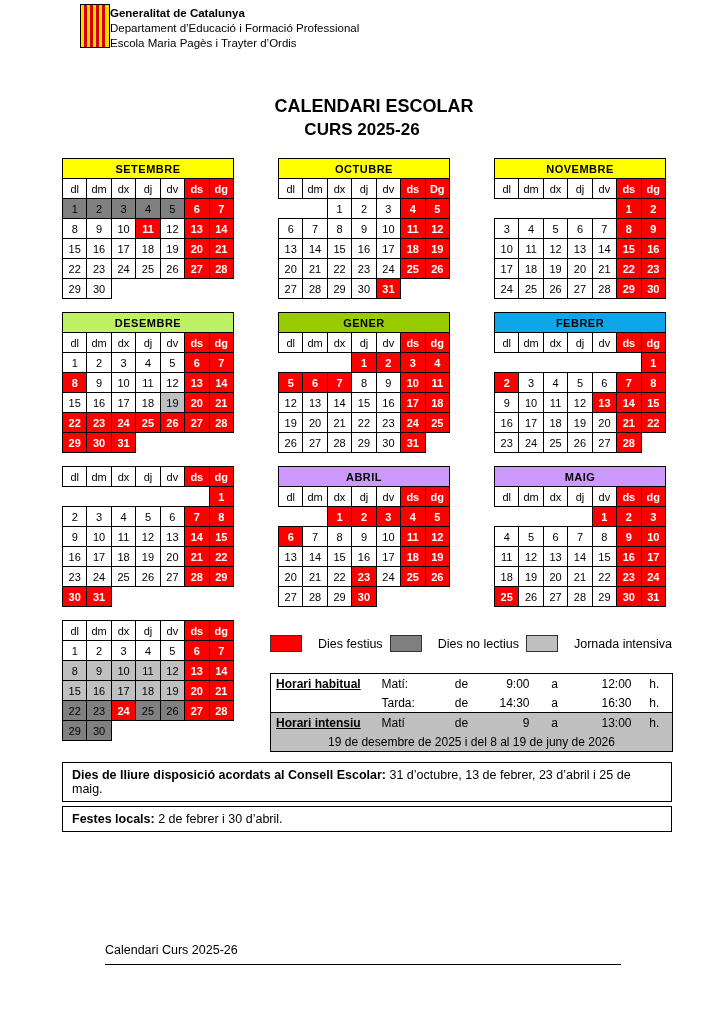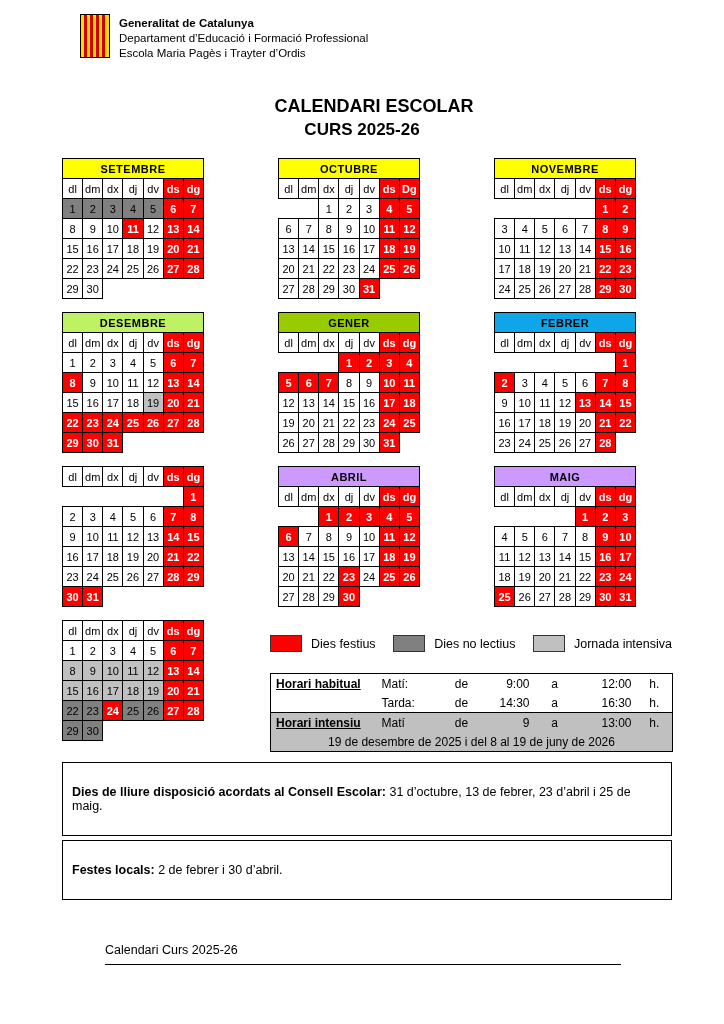--- a/index.html
+++ b/index.html
@@ -1,63 +1,63 @@
 <!DOCTYPE html>
 <html><head>
 <meta charset="utf-8">
 <style>
   html,body { margin:0; padding:0; background:#fff; }
   .page { width:724px; height:1024px; position:relative; margin:0 auto; background:#fff;
           font-family:"Liberation Sans", sans-serif; color:#000; overflow:hidden; }
 
   
-  .header { position:absolute; left:80px; top:14px; display:flex; align-items:flex-start; gap:9px;justify-content:flex-end; }
+  .header { position:absolute; left:80px; top:4px; display:flex; align-items:flex-start; gap:0;justify-content:flex-end; }
   .header-lines { padding-top:2px; }
   .hl1 { font-weight:bold; font-size:11.5px; line-height:15px; }
   .hl2,.hl3 { font-size:11.5px; line-height:15px; }
 
   
   .title-block { position:absolute; top:96px; left:0; width:100%; text-align:center; }
   .title-1 { font-size:18px; font-weight:bold;padding-left:24px; }
   .title-2 { font-size:17px; font-weight:bold; margin-top:3px; }
 
   
   .content { position:absolute; left:62px; top:158px; width:610px; }
   .months-grid { display:grid; grid-template-columns:repeat(3,178px); justify-content:space-between;
                  row-gap:13px; align-items:start; }
 
-  .month-table { border-collapse:collapse; table-layout:fixed; width:142px; }
+  .month-table { border-collapse:collapse; table-layout:fixed; width:172px; }
   .month-table td { height:19px; text-align:center; font-size:11px; padding:0; }
   .mtitle { border:1px solid #000; font-weight:bold; font-size:12px; height:20px; letter-spacing:0.5px; }
   .dh { border:1px solid #000; background:#fff; }
   .dh-we { background:#ff0000; color:#fff; font-weight:bold; }
   .cell { border:1px solid #000; }
   .t-w { background:#fff; }
   .t-r { background:#ff0000; color:#fff; font-weight:bold; }
   .t-n { background:#808080; color:#000; }
   .t-j { background:#c0c0c0; color:#000; }
   .blank { border:none; }
 
   .bottom-row { display:grid; grid-template-columns:178px 402px; justify-content:space-between;
                 margin-top:13px; align-items:start; }
 
   .legend { display:flex; justify-content:space-between; align-items:center; margin-top:15px; font-size:12.5px; }
-  .legend-item { display:flex; align-items:center; gap:9px; }
+  .legend-item { display:flex; align-items:center; gap:16px; }
   .swatch { width:30px; height:15px; display:inline-block; border:1px solid #333; }
 
   .horari { border:1.5px solid #000; border-collapse:collapse; table-layout:fixed; width:402px;
             margin-top:21px; font-size:12px; }
   .horari td { padding:1px 5px; height:17px; vertical-align:middle; }
   .hlab { font-weight:bold; text-decoration:underline; }
   .grayrow td { background:#c0c0c0; }
   .toprule td { border-top:1px solid #000; }
   .ctr { text-align:center; }
   .rt { text-align:right; }
 
-  .note-box { border:1.5px solid #000; margin-top:10px; padding:22px 9px; font-size:12.5px; }
+  .note-box { border:1.5px solid #000; margin-top:10px; padding:5px 9px; font-size:12.5px; }
   .note-box + .note-box { margin-top:4px; }
   .note-box .b { font-weight:bold; }
 
   .footer-text { position:absolute; left:105px; top:943px; font-size:12.5px; }
   .footer-line { position:absolute; left:105px; top:964px; width:516px; border-top:1.3px solid #000; }
 </style>
 </head>
 <body>
 
 <div class="page">

